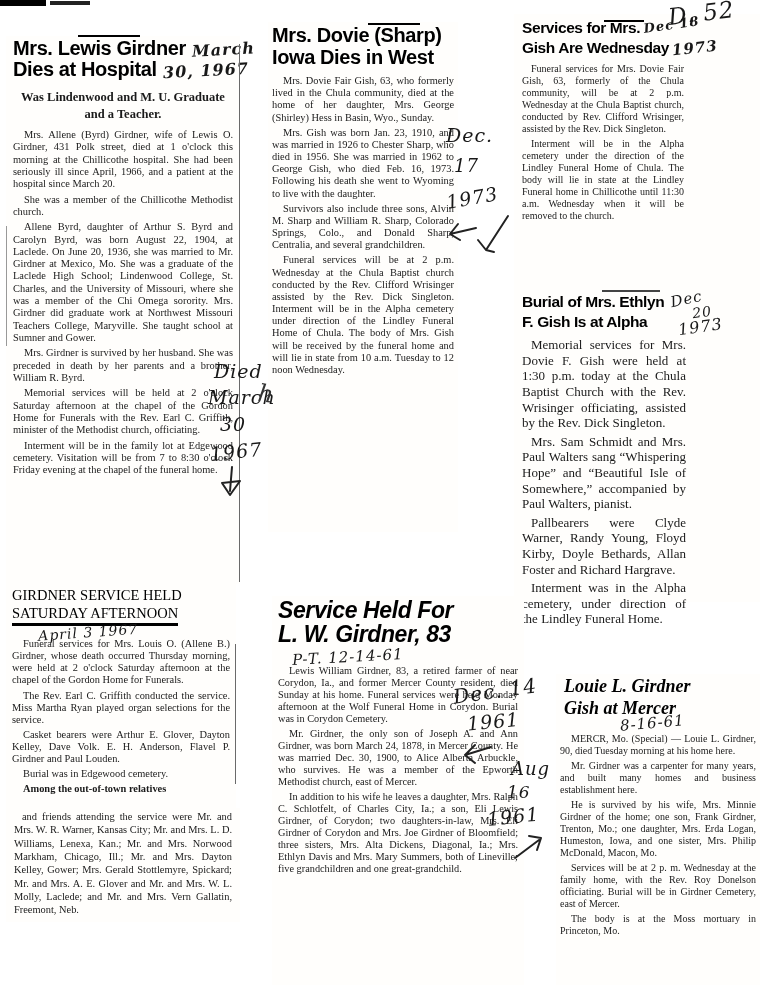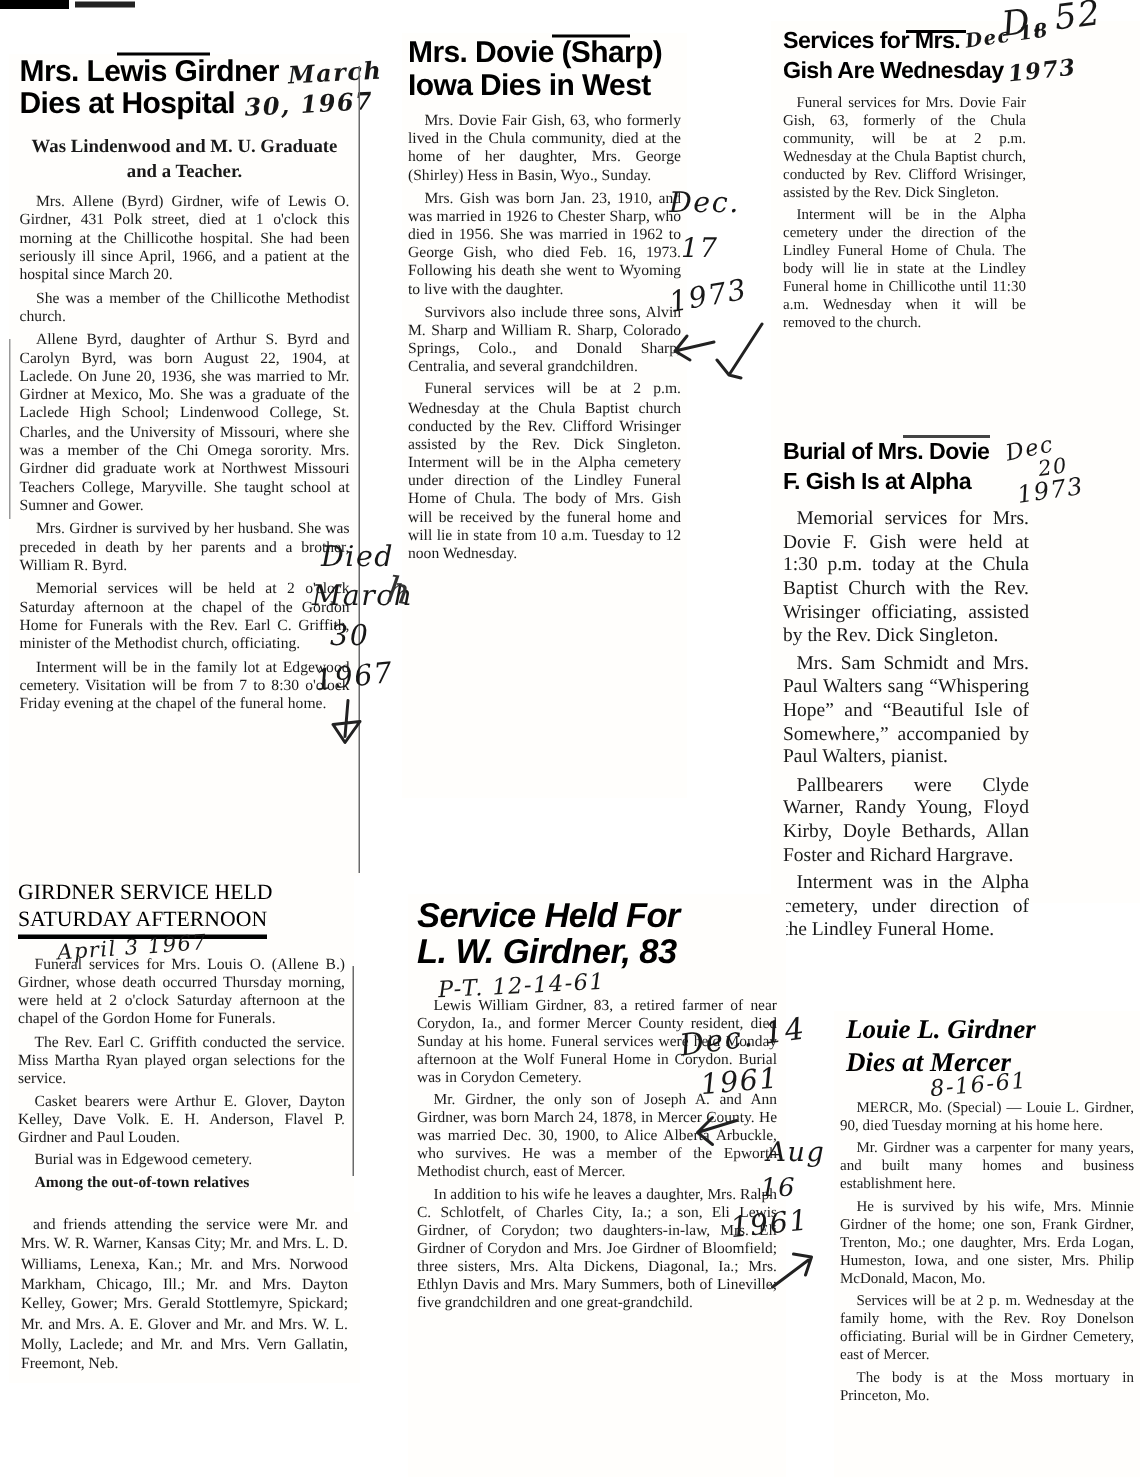--- a/index.html
+++ b/index.html
@@ -129,21 +129,21 @@
       <span class="hl-line"><span>Services for Mrs.</span><span class="hand" style="font-size:13px;margin-left:4px;display:inline-block;transform:rotate(-8deg) translateY(-4px);">Dec 18</span></span>
       <span class="hl-line"><span>Gish Are Wednesday</span><span class="hand" style="font-size:15px;margin-left:3px;display:inline-block;transform:rotate(-6deg);">1973</span></span>
     </h1>
     <p>Funeral services for Mrs. Dovie Fair Gish, 63, formerly of the Chula community, will be at 2 p.m. Wednesday at the Chula Baptist church, conducted by Rev. Clifford Wrisinger, assisted by the Rev. Dick Singleton.</p>
     <p>Interment will be in the Alpha cemetery under the direction of the Lindley Funeral Home of Chula. The body will lie in state at the Lindley Funeral home in Chillicothe until 11:30 a.m. Wednesday when it will be removed to the church.</p>
   </section>
 
   <section class="clip c4">
     <div class="rule" style="left:88px;top:0;width:58px;height:2px;background:#444;"></div>
     <h1 class="headline gothic">
-      <span class="hl-line">Burial of Mrs. Dovie</span>
+      <span class="hl-line">Burial of Mrs. Ethlyn</span>
       <span class="hl-line">F. Gish Is at Alpha</span>
     </h1>
     <div class="ann" style="left:156px;top:-2px;width:70px;">
       <div class="hand" style="font-size:15px;transform:rotate(-12deg);">Dec</div>
       <div class="hand" style="font-size:14px;margin:0 0 0 22px;transform:rotate(-8deg);">20</div>
       <div class="hand" style="font-size:16px;margin:1px 0 0 8px;transform:rotate(-8deg);">1973</div>
     </div>
     <p>Memorial services for Mrs. Dovie F. Gish were held at 1:30 p.m. today at the Chula Baptist Church with the Rev. Wrisinger officiating, assisted by the Rev. Dick Singleton.</p>
     <p>Mrs. Sam Schmidt and Mrs. Paul Walters sang “Whispering Hope” and “Beautiful Isle of Somewhere,” accompanied by Paul Walters, pianist.</p>
     <p>Pallbearers were Clyde Warner, Randy Young, Floyd Kirby, Doyle Bethards, Allan Foster and Richard Hargrave.</p>
@@ -192,21 +192,21 @@
     <div class="hand" style="font-size:17px;margin:6px 0 0 20px;">16</div>
     <div class="hand" style="font-size:19px;margin:6px 0 0 0;transform:rotate(-6deg);">1961</div>
     <svg class="pen" width="34" height="32" style="margin:4px 0 0 24px;">
       <path d="M4 28 L28 10 M18 6 L30 8 L26 20"></path>
     </svg>
   </div>
 
   <section class="clip c7">
     <h1 class="headline">
       <span class="hl-line">Louie L. Girdner</span>
-      <span class="hl-line">Dies at Mercer</span>
+      <span class="hl-line">Gish at Mercer</span>
     </h1>
     <div class="hand ann" style="left:64px;top:42px;font-size:15px;transform:rotate(-5deg);">8-16-61</div>
     <p>MERCR, Mo. (Special) — Louie L. Girdner, 90, died Tuesday morning at his home here.</p>
     <p>Mr. Girdner was a carpenter for many years, and built many homes and business establishment here.</p>
     <p>He is survived by his wife, Mrs. Minnie Girdner of the home; one son, Frank Girdner, Trenton, Mo.; one daughter, Mrs. Erda Logan, Humeston, Iowa, and one sister, Mrs. Philip McDonald, Macon, Mo.</p>
     <p>Services will be at 2 p. m. Wednesday at the family home, with the Rev. Roy Donelson officiating. Burial will be in Girdner Cemetery, east of Mercer.</p>
     <p>The body is at the Moss mortuary in Princeton, Mo.</p>
   </section>
 
 </div>

